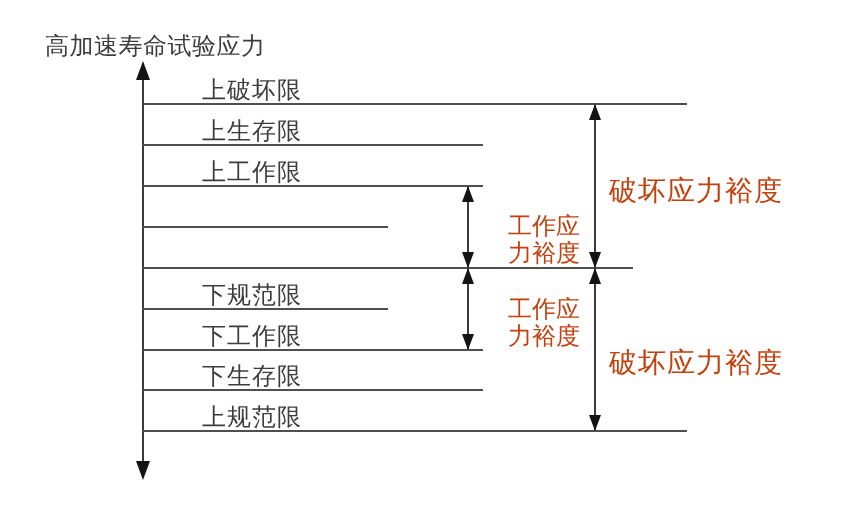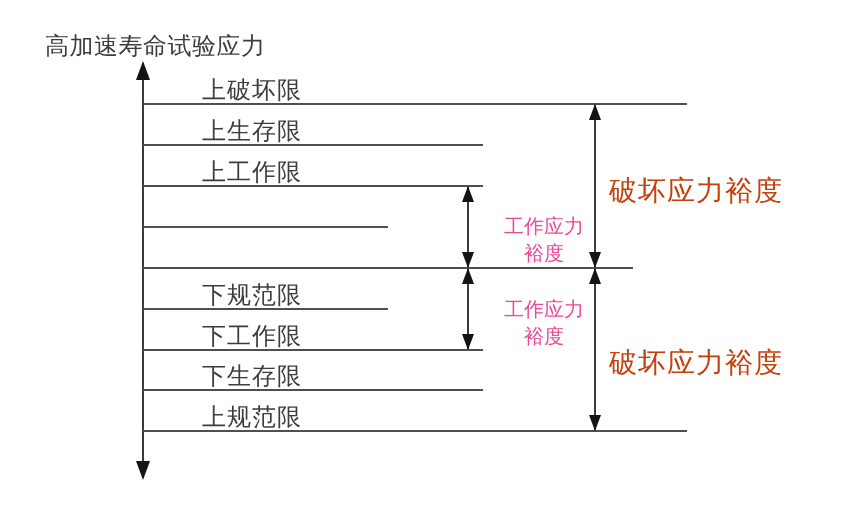--- a/index.html
+++ b/index.html
@@ -41,24 +41,24 @@
     font-size: 24px;
     letter-spacing: 1px;
     color: #3c3c3c;
     white-space: nowrap;
     line-height: 26px;
   }
   .margin-label-wrap {
     position: absolute;
     left: 502px;
     width: 84px;
-    font-size: 20px;
+    font-size: 24px;
     line-height: 27px;
     text-align: center;
-    color: #ec4899;
+    color: #c2410c;
   }
   .margin-label-single {
     position: absolute;
     left: 609px;
     font-size: 28px;
     letter-spacing: 1px;
     white-space: nowrap;
     color: #c2410c;
   }
   .head {

